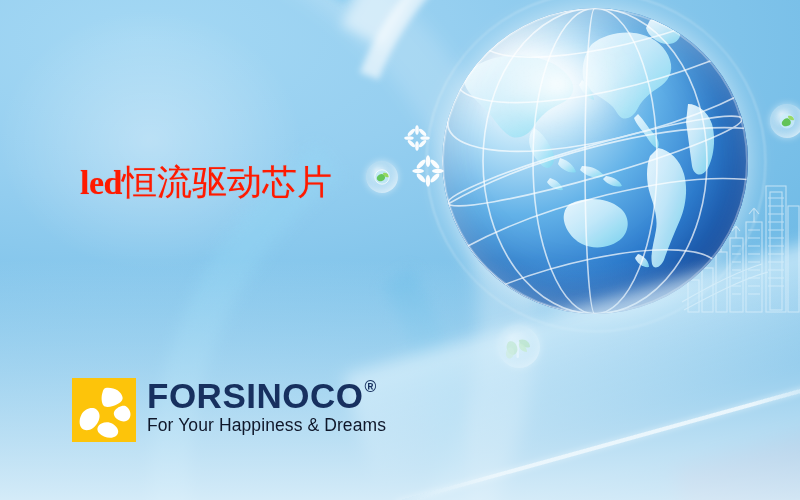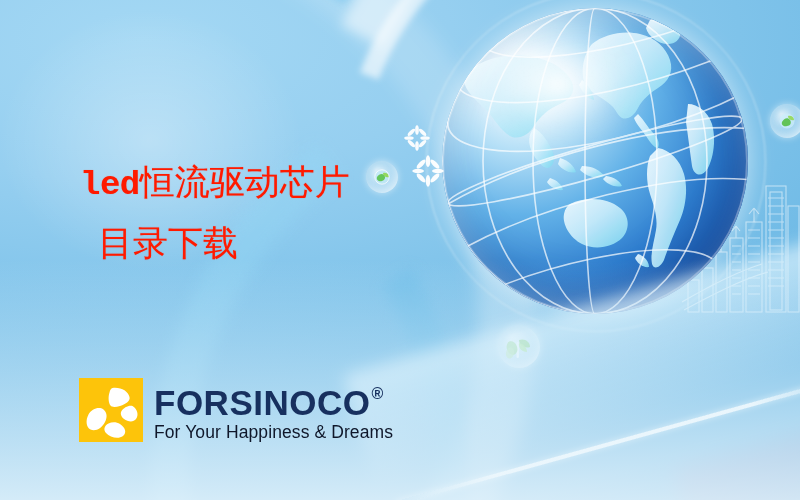--- a/index.html
+++ b/index.html
@@ -161,27 +161,27 @@
   
   .headline{
     position:absolute;left:80px;top:160px;width:360px;
     color:#ff1a00;
     font-family:"Liberation Serif","DejaVu Serif",serif;
     line-height:1.30;
     text-shadow:0 0 1px rgba(255,40,0,.4);
   }
   .hl-line1{font-size:35px;white-space:nowrap;}
   .hl-line1 .lat{
-    font-family:Liberation Mono, monospace;
+    font-family:Liberation Serif, serif;
     font-weight:700;font-size:34px;letter-spacing:-.5px;text-align:center;
   }
   .hl-line2{font-size:35px;margin-top:14px;padding-left:18px;white-space:nowrap;}
 
   
-  .logo{position:absolute;left:79px;top:378px;display:flex;align-items:flex-end;}
+  .logo{position:absolute;left:72px;top:378px;display:flex;align-items:flex-start;}
   .logo-mark{
     width:64px;height:64px;background:#fdc40a;
     display:block;flex:0 0 auto;
   }
   .logo-mark svg{display:block;}
   .logo-text{margin-left:11px;display:flex;flex-direction:column;}
   .logo-word{
     display:flex;align-items:flex-start;
     color:#17305f;
     font-family:"Liberation Sans","DejaVu Sans",sans-serif;
@@ -373,21 +373,20 @@
   <div class="swoosh sw-band"></div>
   <div class="swoosh sw-thin"></div>
   <div class="swoosh sw-dark"></div>
   <div class="swoosh sw-thick"></div>
   <div class="swoosh sw-corner"></div>
 
   <div class="bg-bottom-fade"></div>
 
   <div class="headline">
     <div class="hl-line1"><span class="lat">led</span><span>恒流驱动芯片</span></div>
-    <div class="hl-line2">目录下载</div>
   </div>
 
   <div class="logo">
     <span class="logo-mark">
       <svg width="64" height="64" viewBox="0 0 64 64">
         <g fill="#ffffff">
           <path d="M33.5 10 C42 9 49 13 50.5 19 C51.5 23 47 26 41 28 C37 29 33 29.5 31.5 27.5 C29.5 25 29 19 30.5 14.5 C31 12 32 10.3 33.5 10 Z"></path>
           <path d="M53.5 28 C58.5 31 60 37 57 41 C54.5 44.5 49 44 45 41 C42 38.7 41 35.5 42.5 33 C44.5 30 49.5 27 53.5 28 Z"></path>
           <path d="M41 46 C46.5 49.5 48 55 44 58 C39.5 61.5 31 59.5 27 55 C24 51.6 25.5 47.5 29.5 45.5 C33 43.8 37.5 43.8 41 46 Z"></path>
           <path d="M24.5 31.5 C28 34.5 28.5 39 26 44 C23 50 16.5 54 11.5 51.5 C7 49.3 6.5 42 9.5 36.5 C12.5 31 20 28 24.5 31.5 Z"></path>

